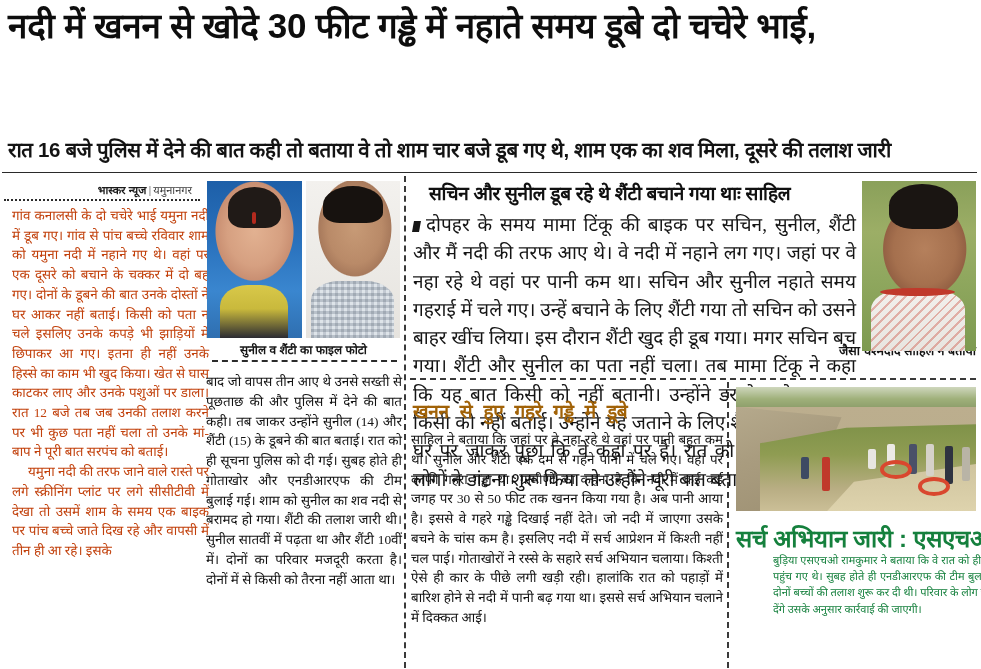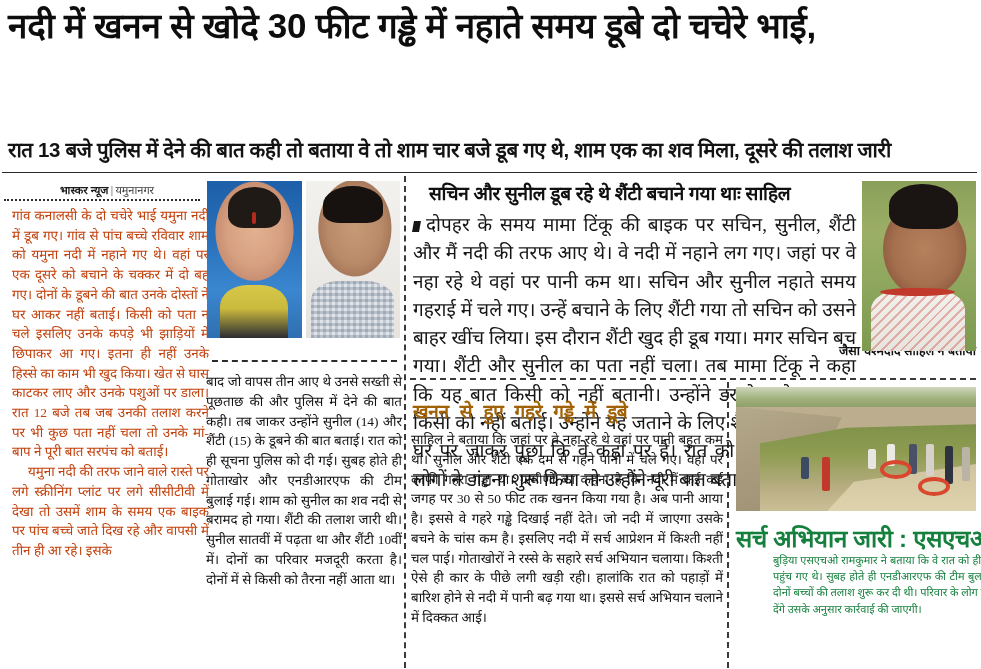--- a/index.html
+++ b/index.html
@@ -38,21 +38,21 @@
   }
   .rule-top{
     position:absolute;left:2px;top:172px;width:975px;height:0;
     border-top:1px solid #2a2a2a;
   }
 
   
   .byline{
     position:absolute;left:22px;top:182px;width:170px;
     font-family:"Liberation Sans","DejaVu Sans",sans-serif;
-    font-size:11px;color:#1a1a1a;text-align:center;
+    font-size:11px;color:#1a1a1a;text-align:right;
   }
   .byline .b1{font-weight:bold;}
   .byline .sep{color:#888;padding:0 2px;font-weight:normal;}
   .byline .b2{font-weight:normal;color:#3a3a3a;}
   .dotted-under{
     position:absolute;left:4px;top:199px;width:196px;height:0;
     border-top:2px dotted #2b2b2b;
   }
 
   
@@ -249,21 +249,21 @@
 </style>
 </head>
 <body>
 
 <div class="page">
 
   <div class="headline">
     <div>नदी में खनन से खोदे 30 फीट गड्ढे में नहाते समय डूबे दो चचेरे भाई,</div>
   </div>
 
-  <div class="subhead">रात 13 बजे पुलिस में देने की बात कही तो बताया वे तो शाम चार बजे डूब गए थे, शाम एक का शव मिला, दूसरे की तलाश जारी</div>
+  <div class="subhead">रात 16 बजे पुलिस में देने की बात कही तो बताया वे तो शाम चार बजे डूब गए थे, शाम एक का शव मिला, दूसरे की तलाश जारी</div>
   <div class="rule-top"></div>
 
   <div class="byline">
     <span class="b1">भास्कर न्यूज</span><span class="sep">|</span><span class="b2">यमुनानगर</span>
   </div>
   <div class="dotted-under"></div>
 
   <div class="col1">
     <p>गांव कनालसी के दो चचेरे भाई यमुना नदी में डूब गए। गांव से पांच बच्चे रविवार शाम को यमुना नदी में नहाने गए थे। वहां पर एक दूसरे को बचाने के चक्कर में दो बह गए। दोनों के डूबने की बात उनके दोस्तों ने घर आकर नहीं बताई। किसी को पता न चले इसलिए उनके कपड़े भी झाड़ियों में छिपाकर आ गए। इतना ही नहीं उनके हिस्से का काम भी खुद किया। खेत से घास काटकर लाए और उनके पशुओं पर डाला। रात 12 बजे तब जब उनकी तलाश करने पर भी कुछ पता नहीं चला तो उनके मां-बाप ने पूरी बात सरपंच को बताई।</p>
     <p class="ind">यमुना नदी की तरफ जाने वाले रास्ते पर लगे स्क्रीनिंग प्लांट पर लगे सीसीटीवी में देखा तो उसमें शाम के समय एक बाइक पर पांच बच्चे जाते दिख रहे और वापसी में तीन ही आ रहे। इसके</p>
@@ -271,20 +271,21 @@
 
   <div class="photos">
     <div class="photo ph-left">
       <div class="hair"></div>
       <div class="tilak"></div>
     </div>
     <div class="photo ph-right">
       <div class="hair"></div>
     </div>
   </div>
+  <div class="photo-cap">सुनील व शैंटी का फाइल फोटो</div>
   <div class="cap-under"></div>
 
   <div class="col2">
     <p>बाद जो वापस तीन आए थे उनसे सख्ती से पूछताछ की और पुलिस में देने की बात कही। तब जाकर उन्होंने सुनील (14) और शैंटी (15) के डूबने की बात बताई। रात को ही सूचना पुलिस को दी गई। सुबह होते ही गोताखोर और एनडीआरएफ की टीम बुलाई गई। शाम को सुनील का शव नदी से बरामद हो गया। शैंटी की तलाश जारी थी। सुनील सातवीं में पढ़ता था और शैंटी 10वीं में। दोनों का परिवार मजदूरी करता है। दोनों में से किसी को तैरना नहीं आता था।</p>
   </div>
 
   <div class="vdiv-1"></div>
   <div class="hdiv-1"></div>
   <div class="vdiv-2"></div>
 

